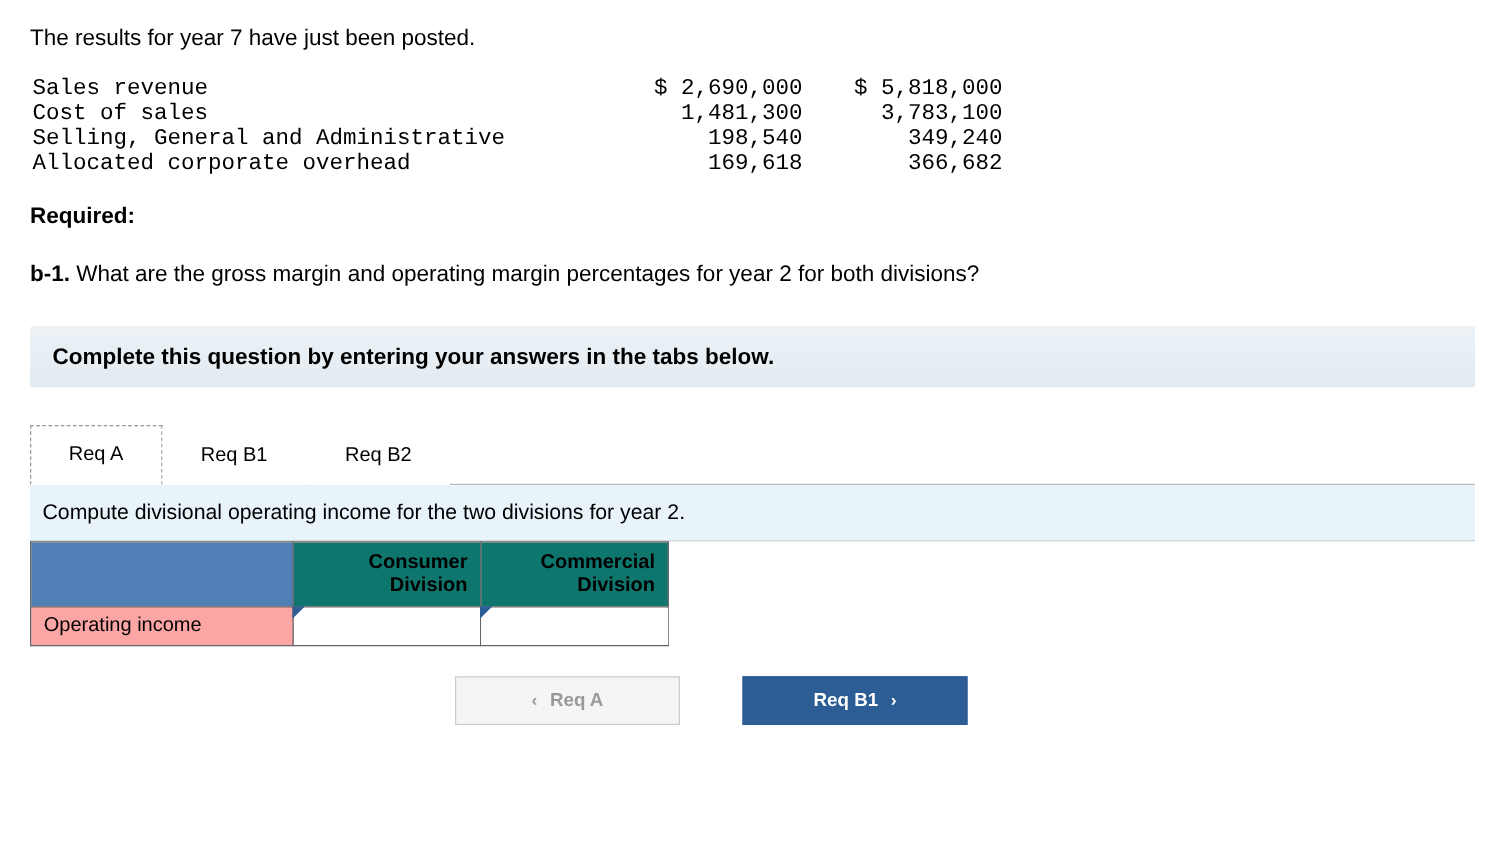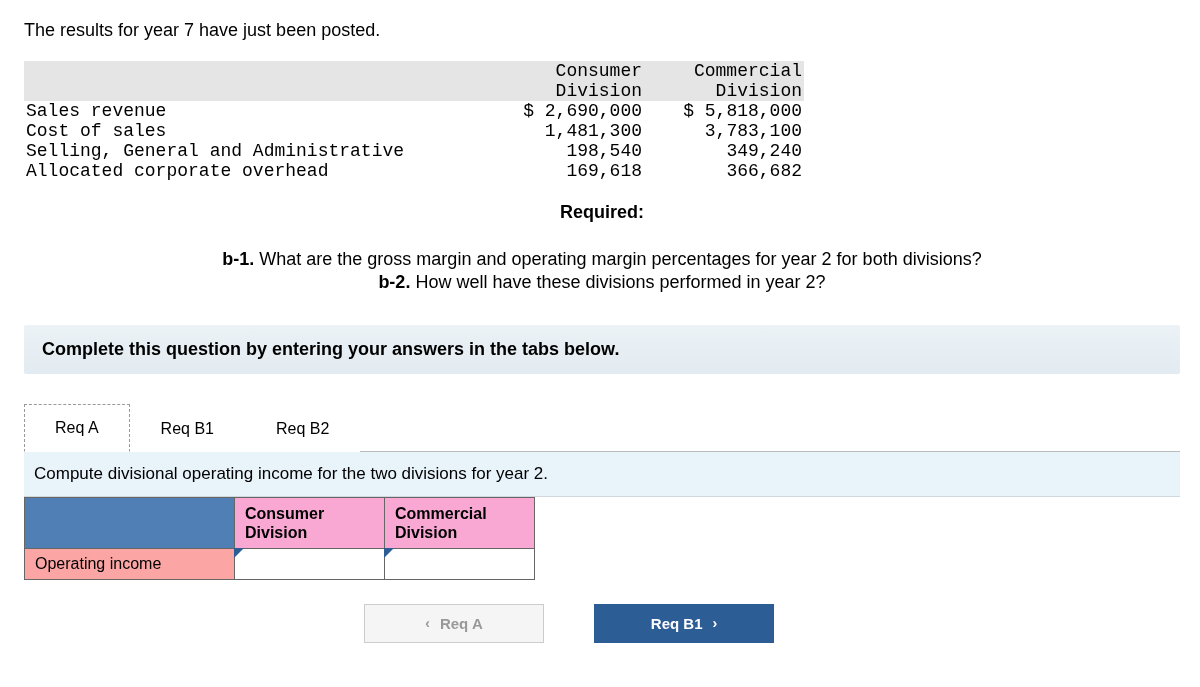--- a/index.html
+++ b/index.html
@@ -37,21 +37,20 @@
       margin-left: 12px;
     }
     .data-table .num-col {
       width: 160px;
       text-align: right;
       padding-right: 2px;
     }
     .required-block {
       margin-bottom: 30px;
       line-height: 1.3;
-      text-align: center;
     }
     .required-block strong {
       font-weight: bold;
     }
     .instruction-bar {
       background: linear-gradient(#ecf2f6, #e2ebf1);
       padding: 14px 18px;
       font-weight: bold;
       font-size: 18px;
       margin-bottom: 30px;
@@ -91,24 +90,24 @@
       border: 1px solid #666;
       padding: 6px 10px;
       font-size: 16px;
     }
     .answer-table th.corner {
       background: #4f7fb5;
       width: 210px;
       border: 1px solid #666;
     }
     .answer-table th.col-head {
-      background: #f9a8d4;
+      background: #0f766e;
       color: #000;
       font-weight: bold;
-      text-align: left;
+      text-align: right;
       width: 150px;
       line-height: 1.2;
     }
     .answer-table td.row-label {
       background: #fca5a5;
       text-align: left;
     }
     .answer-table td.input-cell {
       background: #fff;
       position: relative;
@@ -154,25 +153,20 @@
       font-size: 14px;
     }
   </style>
 </head>
 <body>
 
 <p class="intro">The results for year 7 have just been posted.</p>
 
 <table class="data-table">
   <tbody>
-      <tr class="data-header-row">
-    <td class="label-col"></td>
-    <td class="num-col"><span>Consumer</span><br><span>Division</span></td>
-    <td class="num-col"><span>Commercial</span><br><span>Division</span></td>
-  </tr>
   <tr>
     <td class="label-col">Sales revenue</td>
     <td class="num-col">$ 2,690,000</td>
     <td class="num-col">$ 5,818,000</td>
   </tr>
   <tr>
     <td class="label-col">Cost of sales</td>
     <td class="num-col">1,481,300</td>
     <td class="num-col">3,783,100</td>
   </tr>
@@ -186,21 +180,20 @@
     <td class="num-col">169,618</td>
     <td class="num-col">366,682</td>
   </tr>
 </tbody>
   </table>
 
 <div class="required-block">
   <strong>Required:</strong><br>
   <br>
   <span><strong>b-1.</strong><span> What are the gross margin and operating margin percentages for year 2 for both divisions?</span></span><br>
-  <span><strong>b-2.</strong><span> How well have these divisions performed in year 2?</span></span>
 </div>
 
 <div class="instruction-bar">Complete this question by entering your answers in the tabs below.</div>
 
 <div class="tabs">
   <div class="tab active">Req A</div>
   <div class="tab">Req B1</div>
   <div class="tab">Req B2</div>
 </div>
 

